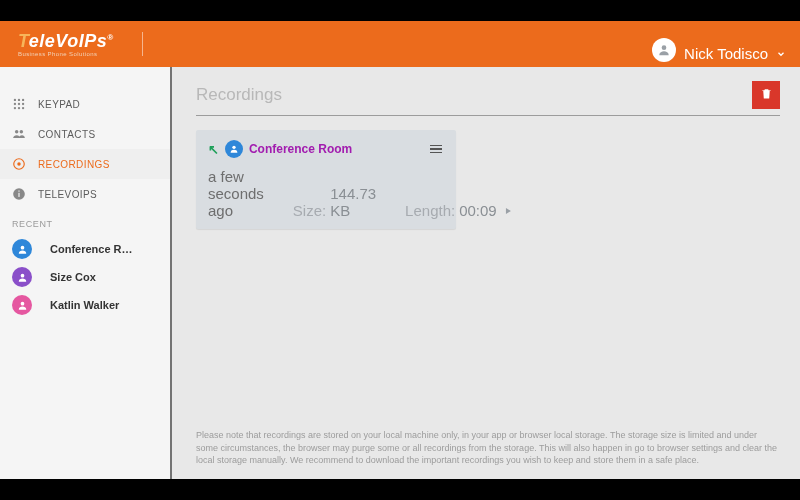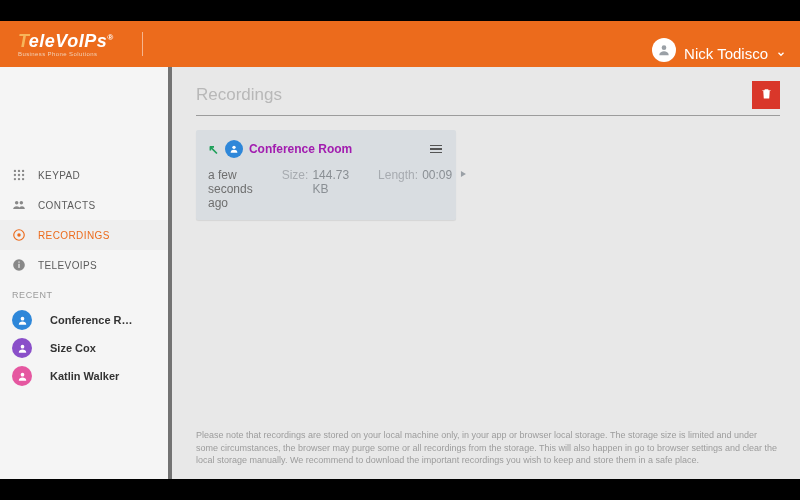--- a/index.html
+++ b/index.html
@@ -16,21 +16,21 @@
   .divider { width:1px; height:24px; background:rgba(255,255,255,0.5); margin:0 16px; }
   .search { display:flex; align-items:center; gap:10px; color:#fff; font-size:13px; }
   .search svg { width:14px; height:14px; }
   .spacer { flex:1; }
   .user { display:flex; align-items:flex-end; gap:8px; font-size:15px; cursor:pointer;margin-top:12px; }
   .user .avatar-circle { width:24px; height:24px; border-radius:50%; background:#fff; display:flex; align-items:center; justify-content:center; }
   .user .avatar-circle svg { width:14px; height:14px; fill:#9aa0a6; }
   .chevron { width:10px; height:10px; }
   
   .body { flex:1; display:flex; min-height:0; }
-  .sidebar { width:172px; background:#f5f5f5; border-right:4px solid #737373; display:flex; flex-direction:column; padding-top:4px;justify-content:center; }
+  .sidebar { width:172px; background:#f5f5f5; border-right:2px solid #737373; display:flex; flex-direction:column; padding-top:22px; }
   .side-item { display:flex; align-items:center; gap:12px; height:30px; padding:0 12px; font-size:10px; color:#5b5b5b; letter-spacing:0.4px; cursor:pointer; }
   .side-item.active { color:#ec6b1c; background:#efefef; }
   .side-item .ico { width:14px; height:14px; display:flex; align-items:center; justify-content:center; }
   .side-item .ico svg { width:14px; height:14px; fill:#888; }
   .side-item.active .ico svg { fill:#ec6b1c; }
   .recent-label { font-size:9px; color:#9a9a9a; padding:10px 12px 6px; letter-spacing:0.6px; }
   .recent-item { display:flex; align-items:center; gap:18px; height:28px; padding:0 12px; font-size:11px; color:#333; font-weight:600; cursor:pointer; }
   .recent-item .av { width:20px; height:20px; border-radius:50%; display:flex; align-items:center; justify-content:center; }
   .recent-item .av svg { width:11px; height:11px; fill:#fff; }
   .av.blue { background:#2e87d9; }
@@ -45,21 +45,21 @@
   .title-underline { height:1px; background:#9c9c9c; margin-top:6px; }
   .cards { margin-top:14px; }
   .card { width:260px; background:#d9dde1; border-radius:2px; padding:10px 12px 10px 12px; box-shadow:0 1px 1px rgba(0,0,0,0.08); }
   .card-head { display:flex; align-items:center; gap:6px; }
   .arrow-in { color:#1fa05a; font-size:13px; font-weight:bold; transform:rotate(0deg); }
   .card-av { width:18px; height:18px; border-radius:50%; background:#2e87d9; display:flex; align-items:center;justify-content:center; }
   .card-av svg { width:10px; height:10px; fill:#fff; }
   .card-title { font-size:12px; font-weight:700; color:#a21caf; flex:1; }
   .hamburger { display:flex; flex-direction:column; gap:2px; cursor:pointer; padding:2px; }
   .hamburger span { width:12px; height:1.5px; background:#555; }
-  .card-meta { display:flex; align-items:flex-start; gap:4px; font-size:12px; margin-top:10px; color:#8a8f94; }
+  .card-meta { display:flex; align-items:flex-end; gap:4px; font-size:15px; margin-top:10px; color:#8a8f94; }
   .card-meta .time { color:#6e6e6e; margin-right:2px; }
   .card-meta .lbl { color:#a7abb0;margin-left:23px; }
   .card-meta .val { color:#8a8f94; margin-right:2px; }
   .card-meta .play { margin-left:auto; cursor:pointer; }
   .card-meta .play svg { width:10px; height:10px; fill:#9aa0a6; }
   .note { font-size:9px; color:#9c9c9c; line-height:1.4; margin-top:auto; padding:8px 0 4px; }
 </style>
 </head>
 <body>
 <div class="letterbox-top"></div>

